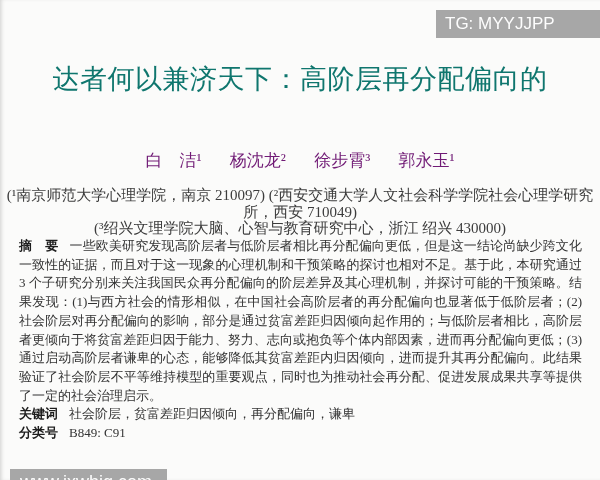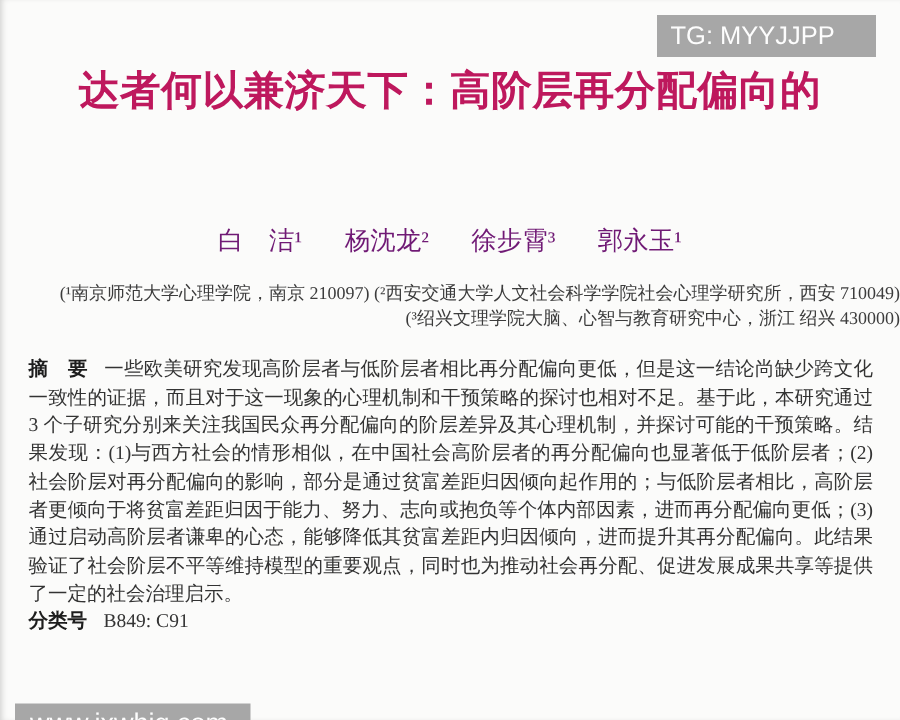--- a/index.html
+++ b/index.html
@@ -19,44 +19,44 @@
   .wm {
     position: absolute;
     background: #a7a7a7;
     color: #fdfdfd;
     font-family: "Liberation Sans", sans-serif;
     box-sizing: border-box;
     white-space: nowrap;
     overflow: hidden;
   }
   .wm-top {
-    top: 10px; right: 16px;
-    width: 146px; height: 28px;
+    top: 10px; right: 0;
+    width: 164px; height: 28px;
     font-size: 17px; line-height: 28px;
     padding-left: 9px;
   }
   .wm-bottom {
     top: 441px; left: 10px;
     width: 157px; height: 27px;
     font-size: 18px; line-height: 27px;
     padding-left: 10px;
     margin-top: 28px;
   }
   
   .title {
     position: absolute;
-    top: 41px; left: 0; right: 0;
+    top: 60px; left: 0; right: 0;
     margin: 0;
     text-align: center;
     font-family: "Liberation Sans", sans-serif;
-    font-weight: bold;
+    font-weight: normal;
     font-size: 27px;
     line-height: 39px;
     letter-spacing: 0.5px;
-    color: #be185d;
+    color: #0f766e;
   }
   .title .t-line { display: block; }
   .title sup {
     font-size: 15px;
     position: relative;
     top: -2px;
     left: 1px;
   }
   
   .authors {
@@ -64,22 +64,22 @@
     top: 149px; left: 0; right: 0;
     text-align: center;
     font-size: 17px;
     color: #701a75;
   }
   .authors .author { margin: 0 12px; }
   
   .affiliations {
     position: absolute;
     top: 187px; left: 0; right: 0;
-    text-align: right;
-    font-size: 12px;
+    text-align: center;
+    font-size: 15px;
     line-height: 16.5px;
     color: #3c3c3c;
   }
   
   .textblock {
     position: absolute;
     top: 237px; left: 19px; right: 18px;
     font-size: 13px;
     line-height: 18.7px;
     color: #333333;
@@ -114,19 +114,20 @@
   </div>
 
   <div class="affiliations">
     <div>(¹南京师范大学心理学院，南京 210097) (²西安交通大学人文社会科学学院社会心理学研究所，西安 710049)</div>
     <div>(³绍兴文理学院大脑、心智与教育研究中心，浙江 绍兴 430000)</div>
   </div>
 
   <div class="textblock">
     <p class="abstract-p"><span class="label">摘　要</span><span>一些欧美研究发现高阶层者与低阶层者相比再分配偏向更低，但是这一结论尚缺少跨文化一致性的证据，而且对于这一现象的心理机制和干预策略的探讨也相对不足。基于此，本研究通过 3 个子研究分别来关注我国民众再分配偏向的阶层差异及其心理机制，并探讨可能的干预策略。结果发现：(1)与西方社会的情形相似，在中国社会高阶层者的再分配偏向也显著低于低阶层者；(2)社会阶层对再分配偏向的影响，部分是通过贫富差距归因倾向起作用的；与低阶层者相比，高阶层者更倾向于将贫富差距归因于能力、努力、志向或抱负等个体内部因素，进而再分配偏向更低；(3)通过启动高阶层者谦卑的心态，能够降低其贫富差距内归因倾向，进而提升其再分配偏向。此结果验证了社会阶层不平等维持模型的重要观点，同时也为推动社会再分配、促进发展成果共享等提供了一定的社会治理启示。</span></p>
 
+    <p class="keywords-p"><span class="label">关键词</span><span>社会阶层，贫富差距归因倾向，再分配偏向，谦卑</span></p>
 
     <p class="class-p"><span class="label">分类号</span><span>B849: C91</span></p>
   </div>
 
   <div class="wm wm-bottom">www.jxwhjg.com</div>
 
 </div>
 
 </body></html>

